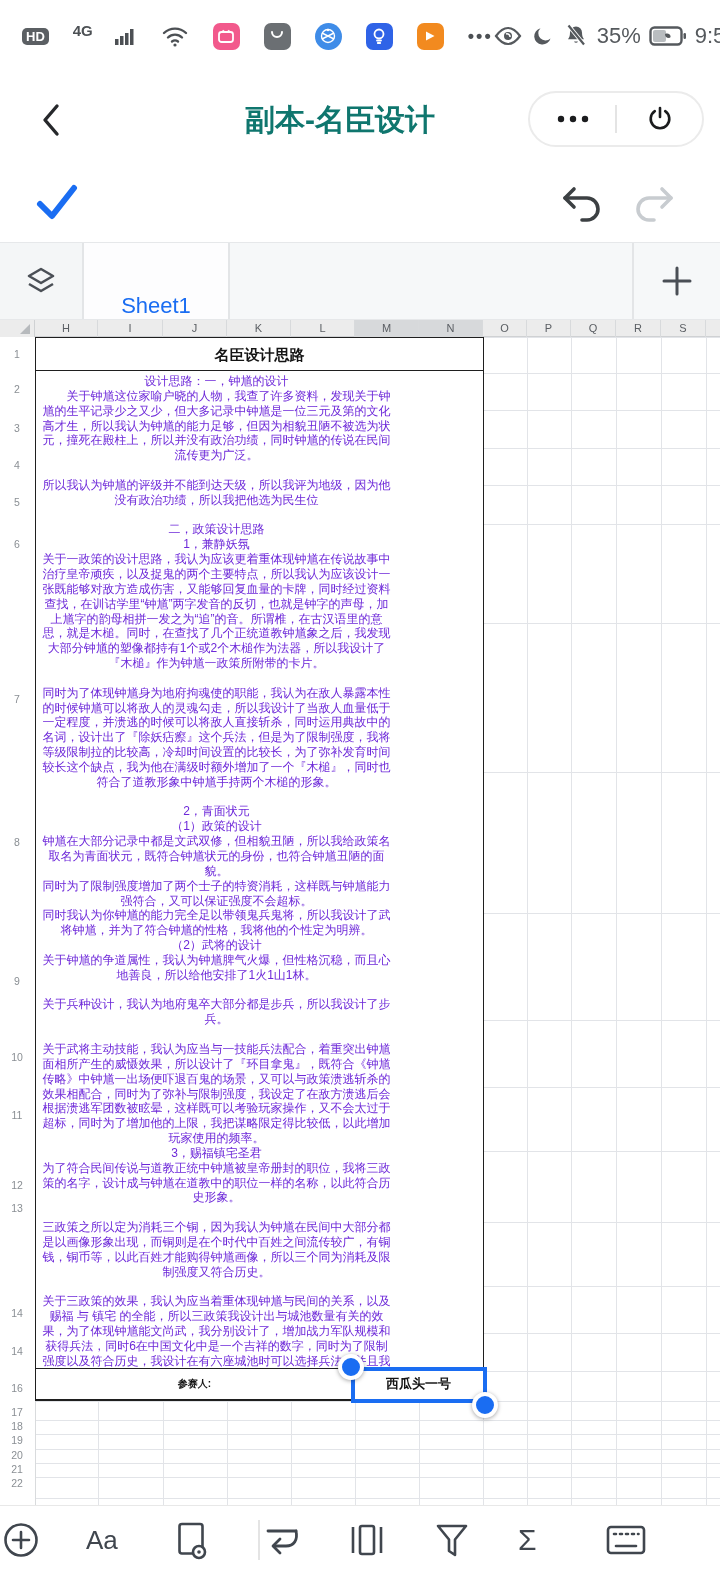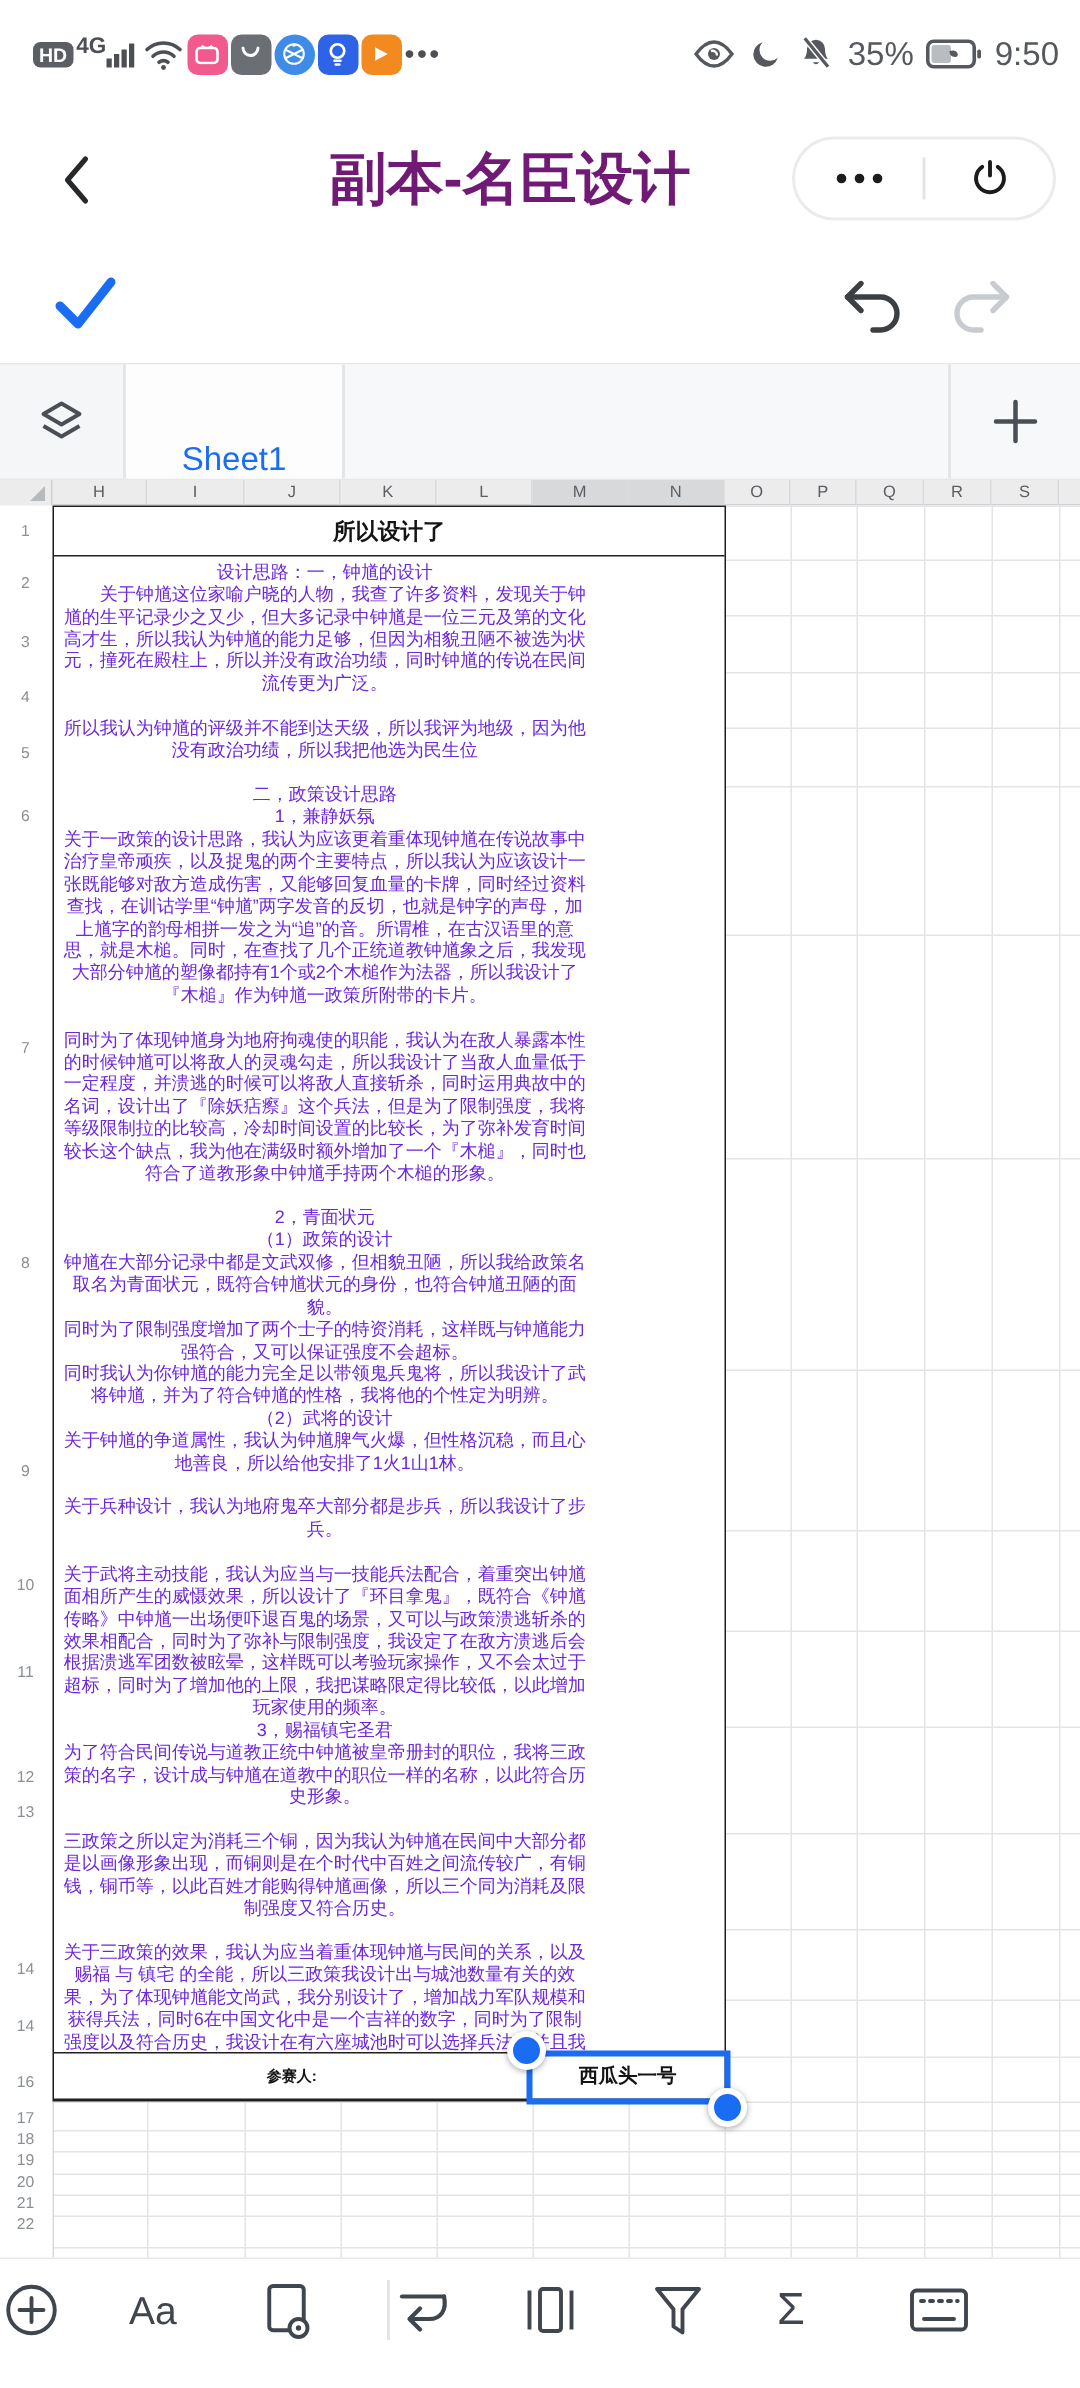--- a/index.html
+++ b/index.html
@@ -12,31 +12,31 @@
     --table-border:#1f1f1f;
   }
   *{margin:0;padding:0;box-sizing:border-box;}
   html,body{background:#888;}
   .screen{position:relative;width:720px;height:1592px;background:#fff;overflow:hidden;
           font-family:"Liberation Sans",sans-serif;color:#222;}
   .abs{position:absolute;}
   svg{display:block;}
   
   .statusbar{left:0;top:0;width:720px;height:62px;display:flex;align-items:center;padding:10px 14px 0 22px;}
-  .sb-left{display:flex;align-items:center;gap:2px;}
+  .sb-left{display:flex;align-items:center;gap:24px;}
   .sb-right{margin-left:auto;display:flex;align-items:center;gap:8px;color:#55595d;}
   .hd-badge{background:#5b5f63;color:#fff;font-size:13px;font-weight:bold;border-radius:5px;padding:2px 4px;line-height:1;}
   .nettype{font-size:15px;color:#4c5054;font-weight:bold;line-height:1;margin-right:-4px;transform:translateY(-6px);}
   .appicon{width:27px;height:27px;border-radius:7px;display:flex;align-items:center;justify-content:center;}
   .sb-text{font-size:22px;color:#55595d;}
   .dots3{font-size:18px;letter-spacing:2px;color:#4c5054;font-weight:bold;}
   
   .titlebar{left:0;top:78px;width:720px;height:84px;}
   .backbtn{left:34px;top:94px;width:46px;height:52px;display:flex;align-items:center;color:#26282b;}
-  .doc-title{left:120px;top:94px;width:440px;text-align:center;font-size:38px;font-weight:600;color:#701a75;line-height:52px;white-space:nowrap;}
+  .doc-title{left:120px;top:94px;width:440px;text-align:center;font-size:30px;font-weight:600;color:#0f766e;line-height:52px;white-space:nowrap;}
   .pill{left:528px;top:91px;width:176px;height:56px;border:2px solid #ebebeb;border-radius:28px;display:flex;align-items:center;background:#fff;}
   .pill-half{flex:1;display:flex;align-items:center;justify-content:center;height:100%;color:#1b1c1e;}
   .pill-div{width:2px;height:28px;background:#e4e4e4;}
   
   .checkbtn{left:34px;top:180px;width:46px;height:44px;color:var(--accent);}
   .undobtn{left:560px;top:183px;width:44px;height:40px;color:#3c4043;}
   .redobtn{left:632px;top:183px;width:44px;height:40px;color:#c8ccd0;}
   
   .sheetbar{left:0;top:242px;width:720px;height:78px;background:#f4f6f7;border-top:1px solid #e6e8ea;border-bottom:1px solid #e6e8ea;display:flex;align-items:stretch;}
   .sheet-switch{width:84px;display:flex;align-items:center;justify-content:center;color:#4a4f56;border-right:2px solid #e3e5e7;}
@@ -298,21 +298,21 @@
       <div class="rownum" style="top: 1069px;">17</div>
       <div class="rownum" style="top: 1083px;">18</div>
       <div class="rownum" style="top: 1097px;">19</div>
       <div class="rownum" style="top: 1112px;">20</div>
       <div class="rownum" style="top: 1126px;">21</div>
       <div class="rownum" style="top: 1140px;">22</div>
     </div>
   <div class="gutterline"></div>
 
   <div class="abs doc-table">
-    <div class="doc-title-cell">所以设计了</div>
+    <div class="doc-title-cell">名臣设计思路</div>
     <div class="doc-body" id="doc-body">设计思路：一，钟馗的设计
 　　关于钟馗这位家喻户晓的人物，我查了许多资料，发现关于钟馗的生平记录少之又少，但大多记录中钟馗是一位三元及第的文化高才生，所以我认为钟馗的能力足够，但因为相貌丑陋不被选为状元，撞死在殿柱上，所以并没有政治功绩，同时钟馗的传说在民间流传更为广泛。
 
 所以我认为钟馗的评级并不能到达天级，所以我评为地级，因为他没有政治功绩，所以我把他选为民生位
 
 二，政策设计思路
 1，兼静妖氛
 关于一政策的设计思路，我认为应该更着重体现钟馗在传说故事中治疗皇帝顽疾，以及捉鬼的两个主要特点，所以我认为应该设计一张既能够对敌方造成伤害，又能够回复血量的卡牌，同时经过资料查找，在训诂学里“钟馗”两字发音的反切，也就是钟字的声母，加上馗字的韵母相拼一发之为“追”的音。所谓椎，在古汉语里的意思，就是木槌。同时，在查找了几个正统道教钟馗象之后，我发现大部分钟馗的塑像都持有1个或2个木槌作为法器，所以我设计了『木槌』作为钟馗一政策所附带的卡片。
 
 同时为了体现钟馗身为地府拘魂使的职能，我认为在敌人暴露本性的时候钟馗可以将敌人的灵魂勾走，所以我设计了当敌人血量低于一定程度，并溃逃的时候可以将敌人直接斩杀，同时运用典故中的名词，设计出了『除妖痁瘵』这个兵法，但是为了限制强度，我将等级限制拉的比较高，冷却时间设置的比较长，为了弥补发育时间较长这个缺点，我为他在满级时额外增加了一个『木槌』，同时也符合了道教形象中钟馗手持两个木槌的形象。

